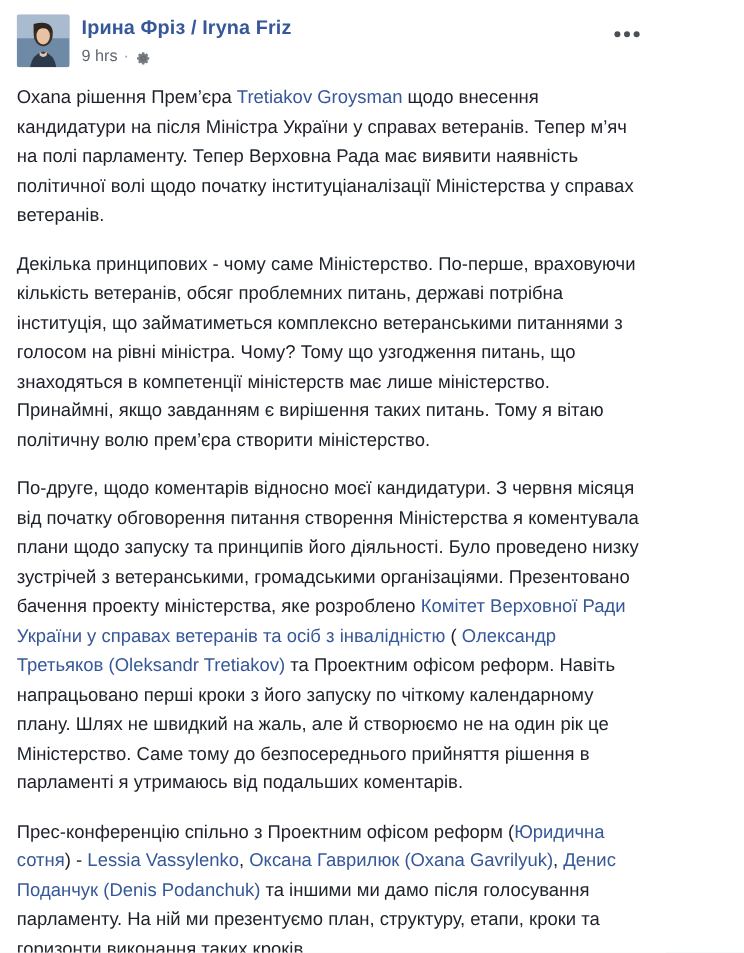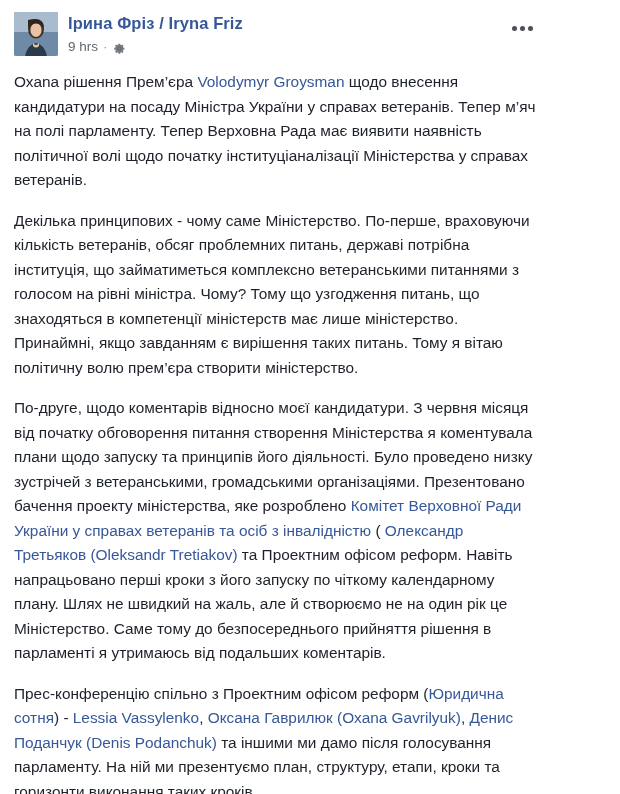--- a/index.html
+++ b/index.html
@@ -172,21 +172,21 @@
       <div class="more-btn">
         <span class="dots">
             <i></i>
             <i></i>
             <i></i>
           </span>
       </div>
     </div>
 
     <div class="post-body">
-      <p><span>Охana рішення Прем’єра </span><span class="ln">Volodymyr Groysman</span><span> щодо внесення кандидатури на посаду Міністра України у справах ветеранів. Тепер м’яч на полі парламенту. Тепер Верховна Рада має виявити наявність політичної волі щодо початку інституціаналізації Міністерства у справах ветеранів.</span></p>
+      <p><span>Охana рішення Прем’єра </span><span class="ln">Tretiakov Groysman</span><span> щодо внесення кандидатури на після Міністра України у справах ветеранів. Тепер м’яч на полі парламенту. Тепер Верховна Рада має виявити наявність політичної волі щодо початку інституціаналізації Міністерства у справах ветеранів.</span></p>
       <p><span>Декілька принципових - чому саме Міністерство. По-перше, враховуючи кількість ветеранів, обсяг проблемних питань, державі потрібна інституція, що займатиметься комплексно ветеранськими питаннями з голосом на рівні міністра. Чому? Тому що узгодження питань, що знаходяться в компетенції міністерств має лише міністерство. Принаймні, якщо завданням є вирішення таких питань. Тому я вітаю політичну волю прем’єра створити міністерство.</span></p>
       <p><span>По-друге, щодо коментарів відносно моєї кандидатури. З червня місяця від початку обговорення питання створення Міністерства я коментувала плани щодо запуску та принципів його діяльності. Було проведено низку зустрічей з ветеранськими, громадськими організаціями. Презентовано бачення проекту міністерства, яке розроблено </span><span class="ln">Комітет Верховної Ради України у справах ветеранів та осіб з інвалідністю</span><span> ( </span><span class="ln">Олександр Третьяков (Oleksandr Tretiakov)</span><span> та Проектним офісом реформ. Навіть напрацьовано перші кроки з його запуску по чіткому календарному плану. Шлях не швидкий на жаль, але й створюємо не на один рік це Міністерство. Саме тому до безпосереднього прийняття рішення в парламенті я утримаюсь від подальших коментарів.</span></p>
       <p><span>Прес-конференцію спільно з Проектним офісом реформ (</span><span class="ln">Юридична сотня</span><span>) - </span><span class="ln">Lessia Vassylenko</span><span>, </span><span class="ln">Оксана Гаврилюк (Охana Gavrilyuk)</span><span>, </span><span class="ln">Денис Поданчук (Denis Podanchuk)</span><span> та іншими ми дамо після голосування парламенту. На ній ми презентуємо план, структуру, етапи, кроки та горизонти виконання таких кроків.</span></p>
     </div>
 
     <div class="post-link">https://www.kmu.gov.ua/.../premyer-ministr-proponuye-parlamen…</div>
 
   </div>
 </div>
 

